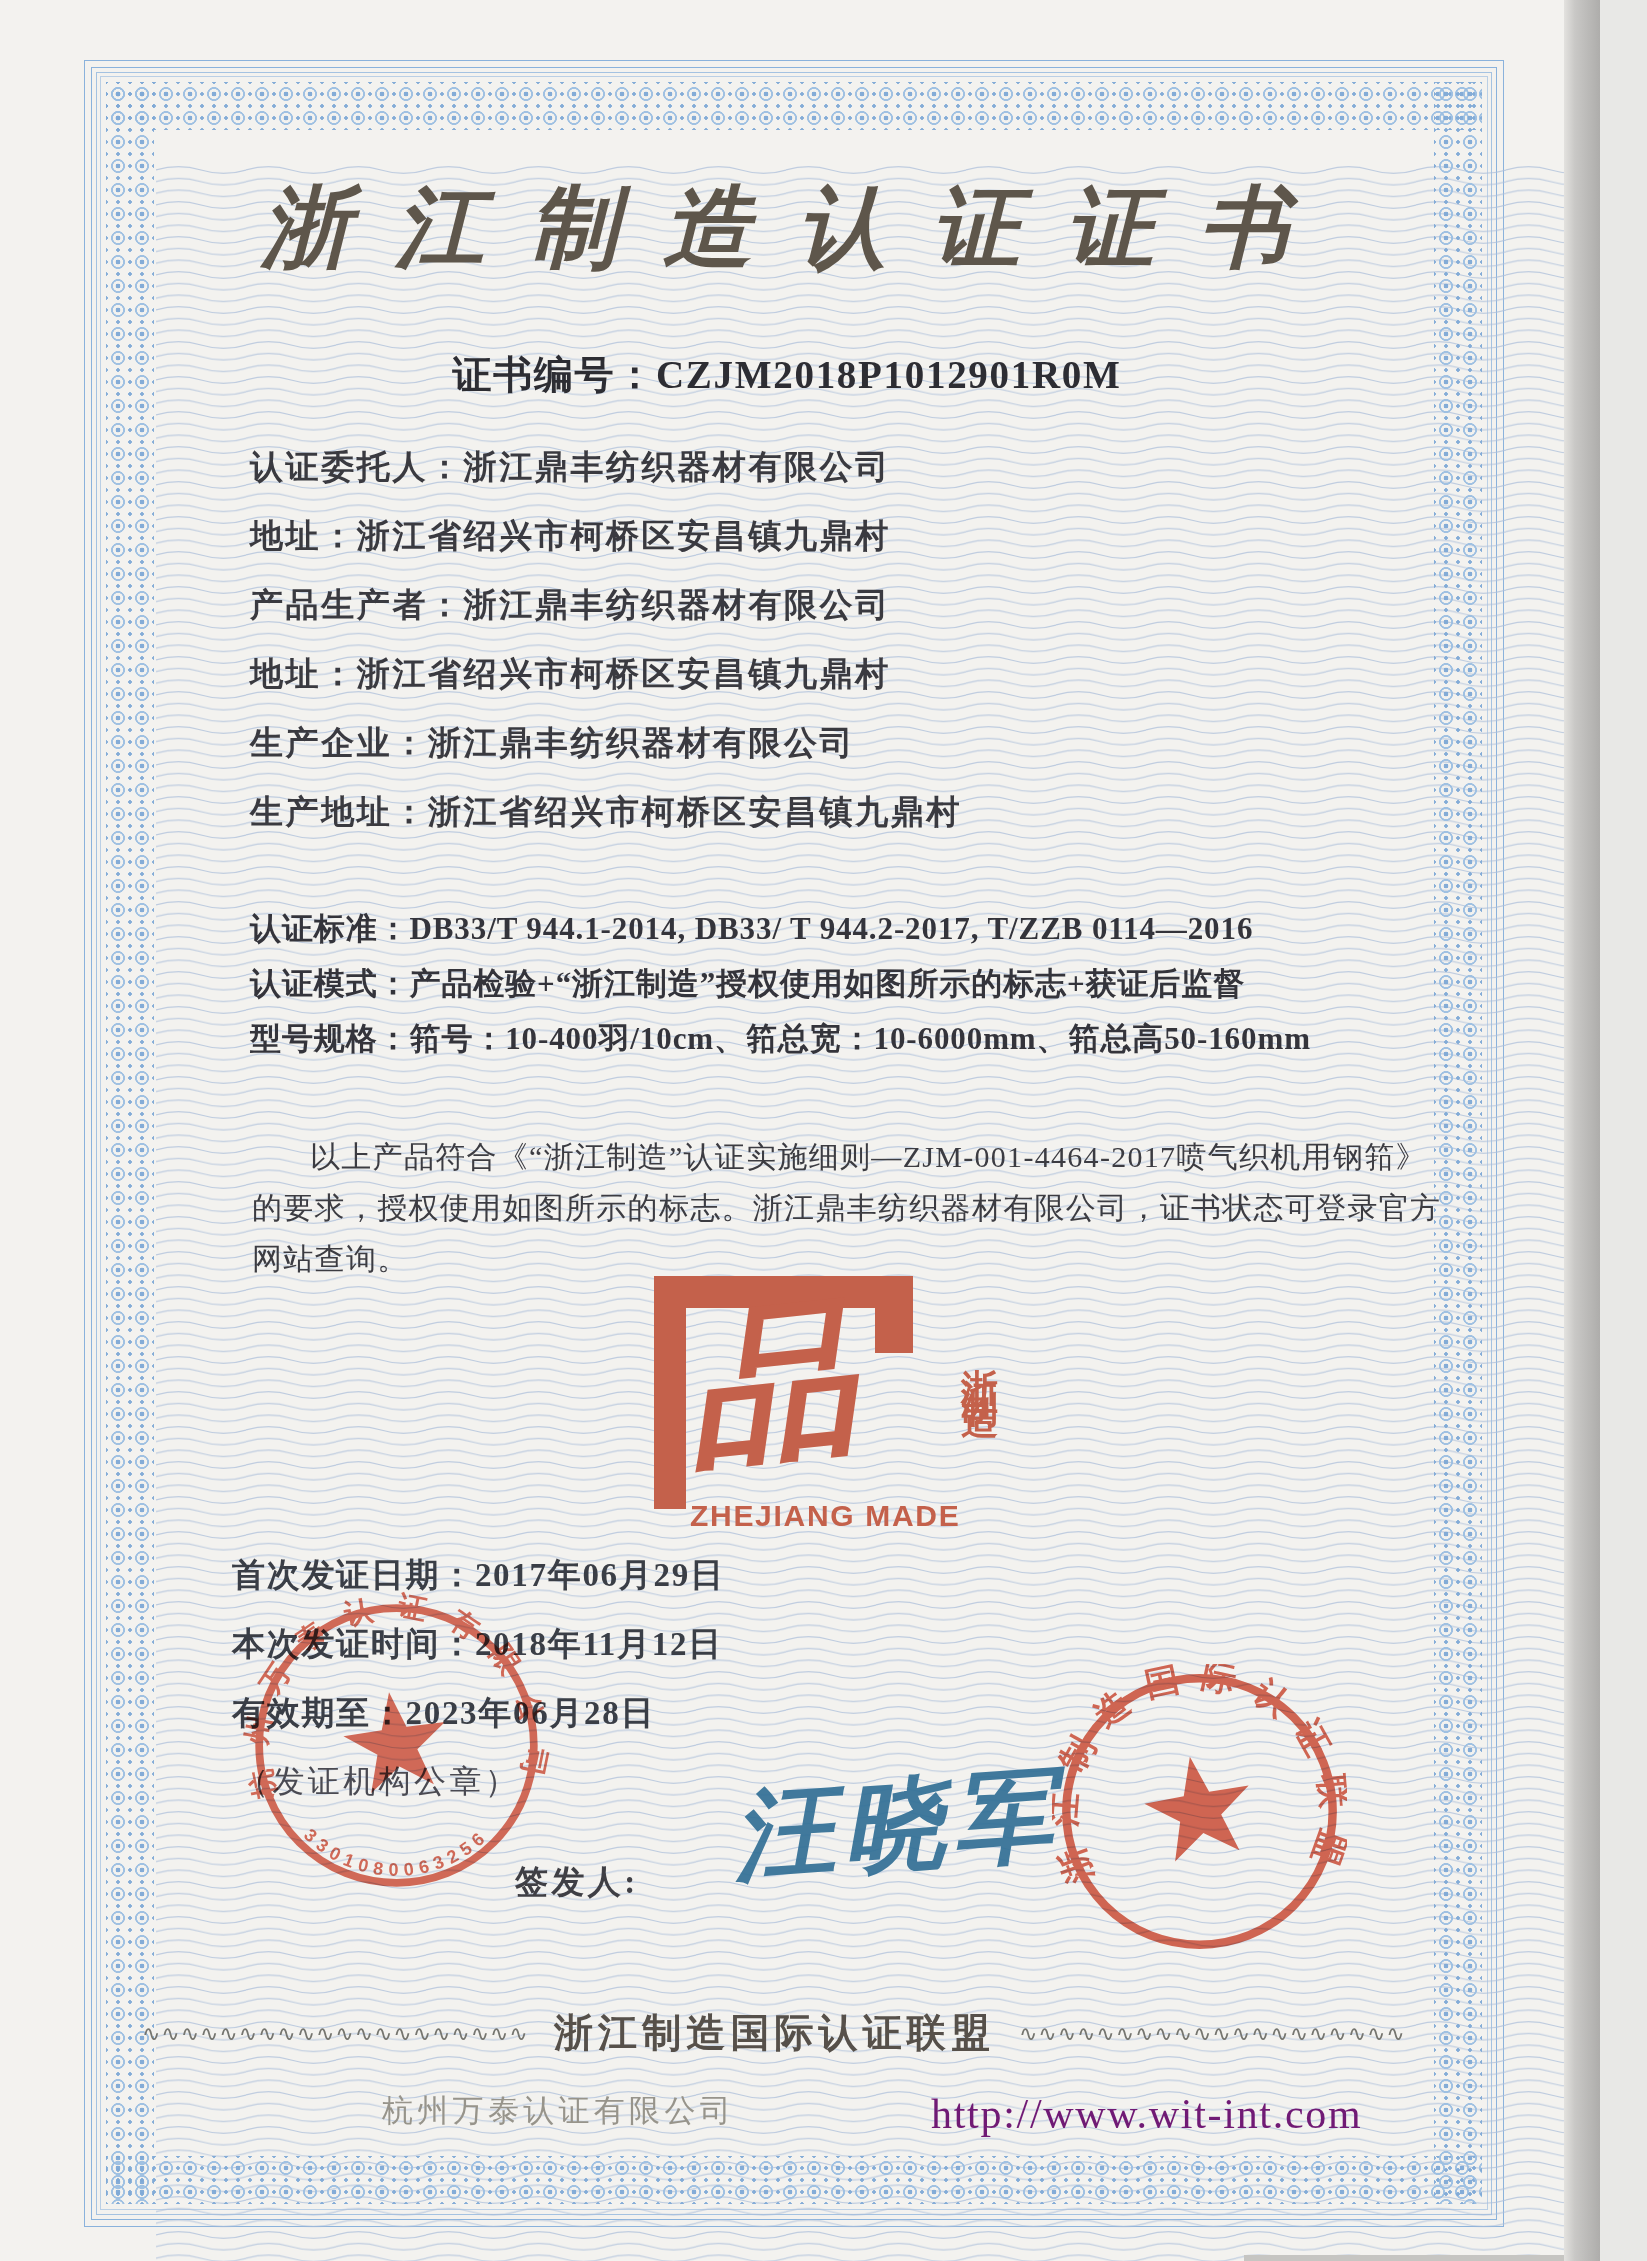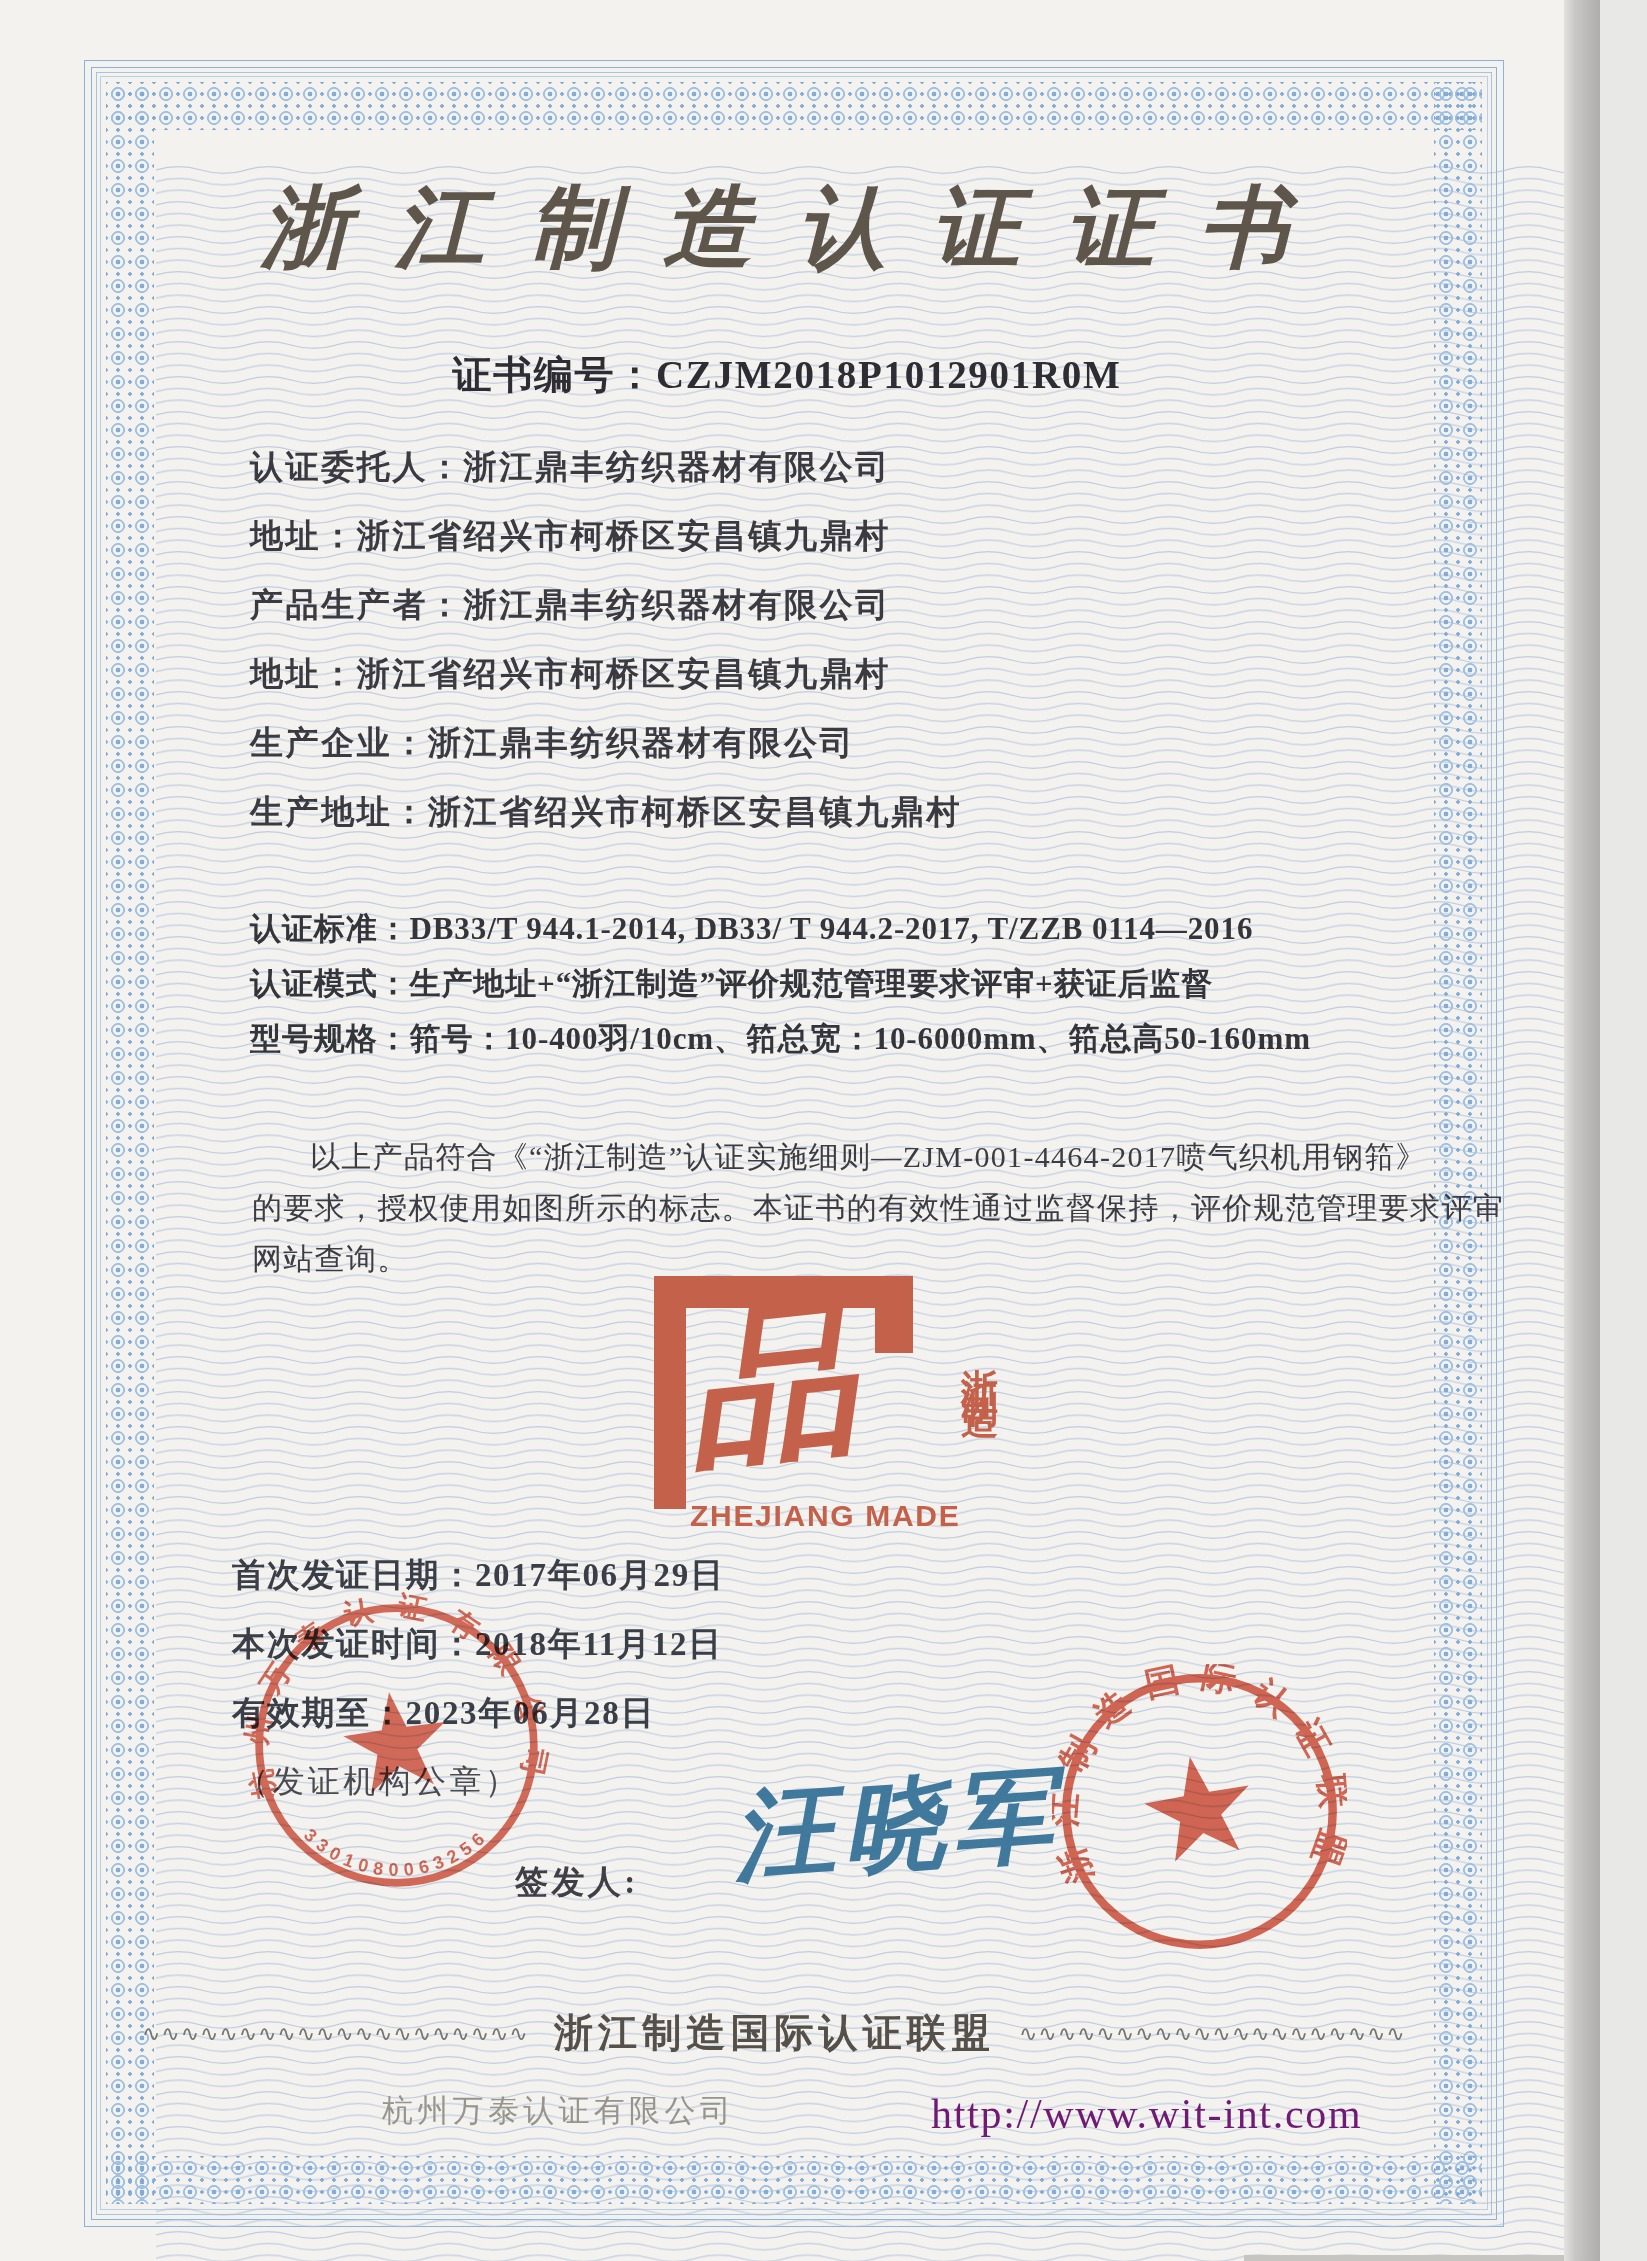--- a/index.html
+++ b/index.html
@@ -122,27 +122,27 @@
     <div class="line">认证委托人：浙江鼎丰纺织器材有限公司</div>
     <div class="line">地址：浙江省绍兴市柯桥区安昌镇九鼎村</div>
     <div class="line">产品生产者：浙江鼎丰纺织器材有限公司</div>
     <div class="line">地址：浙江省绍兴市柯桥区安昌镇九鼎村</div>
     <div class="line">生产企业：浙江鼎丰纺织器材有限公司</div>
     <div class="line">生产地址：浙江省绍兴市柯桥区安昌镇九鼎村</div>
   </div>
 
   <div class="layer spec-block">
     <div class="line">认证标准：DB33/T 944.1-2014, DB33/ T 944.2-2017, T/ZZB 0114—2016</div>
-    <div class="line">认证模式：生产地址+“浙江制造”评价规范管理要求评审+获证后监督</div>
+    <div class="line">认证模式：产品检验+“浙江制造”授权使用如图所示的标志+获证后监督</div>
     <div class="line">型号规格：筘号：10-400羽/10cm、筘总宽：10-6000mm、筘总高50-160mm</div>
   </div>
 
   <div class="layer para-block">
     <div class="pline indent">以上产品符合《“浙江制造”认证实施细则—ZJM-001-4464-2017喷气织机用钢筘》</div>
-    <div class="pline">的要求，授权使用如图所示的标志。本证书的有效性通过监督保持，评价规范管理要求评审</div>
+    <div class="pline">的要求，授权使用如图所示的标志。浙江鼎丰纺织器材有限公司，证书状态可登录官方</div>
     <div class="pline">网站查询。</div>
   </div>
 
   <div class="layer logo">
     <div class="bar-top"></div>
     <div class="bar-corner"></div>
     <div class="bar-left"></div>
     <div class="mark">品</div>
     <div class="side-text">浙江制造</div>
     <div class="caption">ZHEJIANG MADE</div>

